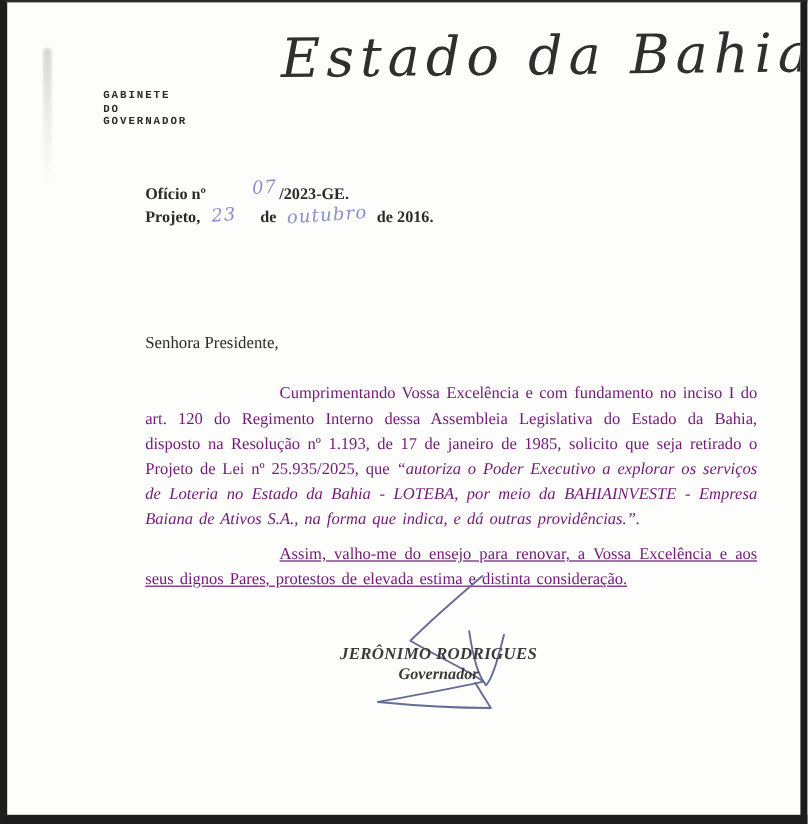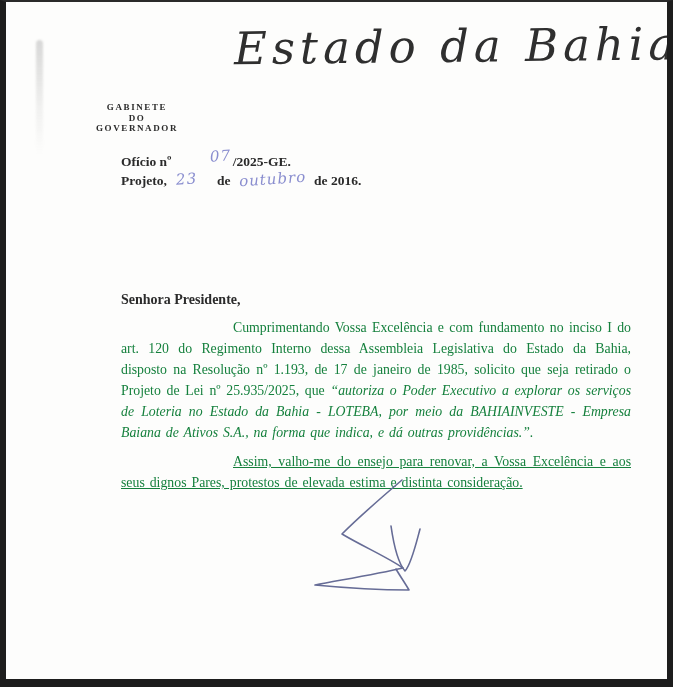--- a/index.html
+++ b/index.html
@@ -34,24 +34,24 @@
     font-style: italic;
     font-weight: 400;
     font-size: 45px;
     letter-spacing: 5px;
     color: #2f2f2f;
     transform: rotate(-0.6deg);
     white-space: nowrap;
   }
   .office-block {
     position: absolute;
-    left: 80px; top: 100px;
+    left: 80px; top: 73px;
     width: 102px;
-    text-align: center;
-    font-family: Liberation Serif, serif;
+    text-align: left;
+    font-family: Liberation Mono, monospace;
     font-weight: bold;
     font-size: 9px;
     line-height: 10.5px;
     letter-spacing: 1.6px;
     color: #2b2b2b;
   }
   .ref-block {
     position: absolute;
     left: 115px; top: 150px;
     font-weight: bold;
@@ -70,34 +70,34 @@
     display: inline-block;
     transform: rotate(-4deg);
   }
   .hand.num-up { position: relative; top: -5px; margin-left: 38px; }
   .hand.day { margin-left: 9px; position: relative; top: -1px; }
   .hand.month { margin-left: 9px; margin-right: 4px; position: relative; top: -1px; }
   .ref-sep { margin-left: 2px; }
   .ref-de { margin-left: 20px; text-align: right; }
   .salutation {
     position: absolute;
-    left: 115px; top: 290px;
-    font-weight: bold;
+    left: 115px; top: 277px;
+    font-weight: normal;
     font-size: 14px;
     color: #2b2b2b;
   }
   .body-text {
     position: absolute;
     left: 115px; top: 315px;
     width: 510px;
     font-size: 13.8px;
     line-height: 21px;
     text-align: justify;
     word-spacing: 1.5px;
-    color: #15803d;
+    color: #701a75;
   }
   .body-text p { text-indent: 112px; }
   .body-text p + p { margin-top: 8px; text-decoration: underline; }
   .quoted { font-style: italic; }
   .signature-area { position: absolute; left: 280px; top: 468px; width: 160px; height: 128px; }
   .signature-area svg { display: block; width: 100%; height: 100%; }
   .sig-block {
     position: absolute;
     left: 252px; top: 536px;
     width: 215px;
@@ -119,21 +119,21 @@
   <div class="title-script">Estado da Bahia</div>
 
   <div class="office-block">
     <div>GABINETE</div>
     <div>DO</div>
     <div>GOVERNADOR</div>
   </div>
 
   <div class="ref-block">
     <div>
-      <span>Ofício nº</span><span class="hand num-up">07</span><span class="ref-sep">/2025-GE.</span>
+      <span>Ofício nº</span><span class="hand num-up">07</span><span class="ref-sep">/2023-GE.</span>
     </div>
     <div>
       <span>Projeto,</span><span class="hand day">23</span><span class="ref-de">de</span><span class="hand month">outubro</span> <span>de 2016.</span>
     </div>
   </div>
 
   <div class="salutation">Senhora Presidente,</div>
 
   <div class="body-text">
     <p><span>Cumprimentando Vossa Excelência e com fundamento no inciso I do art. 120 do Regimento Interno dessa Assembleia Legislativa do Estado da Bahia, disposto na Resolução nº 1.193, de 17 de janeiro de 1985, solicito que seja retirado o Projeto de Lei nº 25.935/2025, que </span><span class="quoted">“autoriza o Poder Executivo a explorar os serviços de Loteria no Estado da Bahia - LOTEBA, por meio da BAHIAINVESTE - Empresa Baiana de Ativos S.A., na forma que indica, e dá outras providências.”.</span></p>
@@ -142,14 +142,18 @@
 
   <div class="signature-area">
     <svg viewBox="0 0 160 128" xmlns="http://www.w3.org/2000/svg">
       <g fill="none" stroke="#666c96" stroke-width="1.6" stroke-linecap="round" stroke-linejoin="round">
         <path d="M116,10 C96,27 70,50 56,64 C76,76 101,87 117,98 C91,104 55,110 29,115 C60,118 96,120 123,120 C119,113 114,106 110,99"></path>
         <path d="M105,56 C108,77 113,94 119,101 C125,95 130,74 134,59"></path>
       </g>
     </svg>
   </div>
 
+  <div class="sig-block">
+    <div class="sig-name">JERÔNIMO RODRIGUES</div>
+    <div class="sig-role">Governador</div>
+  </div>
 
 </div>
 
 </body></html>

